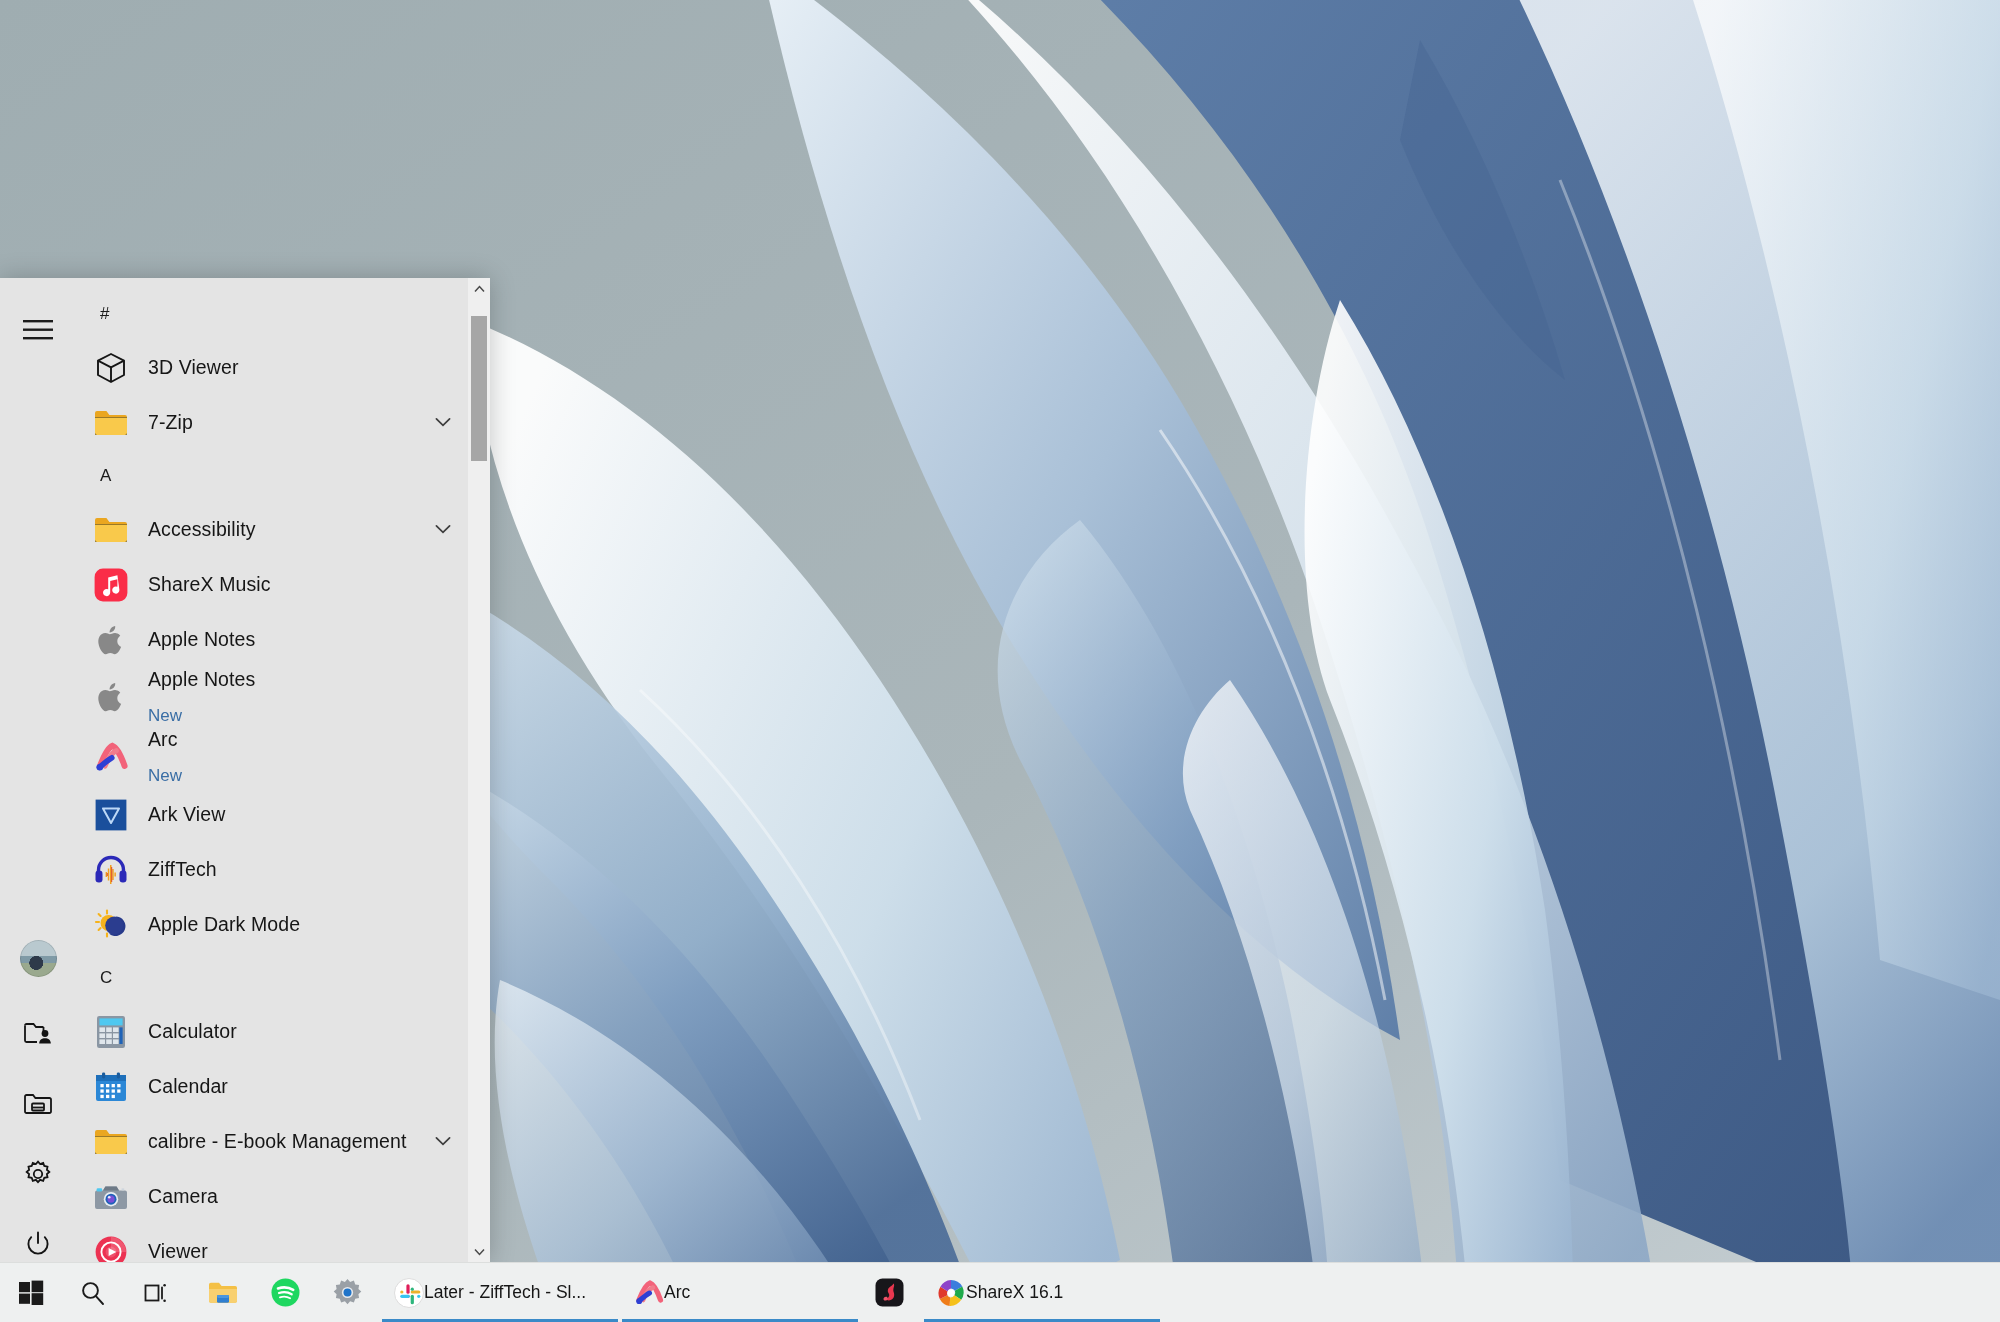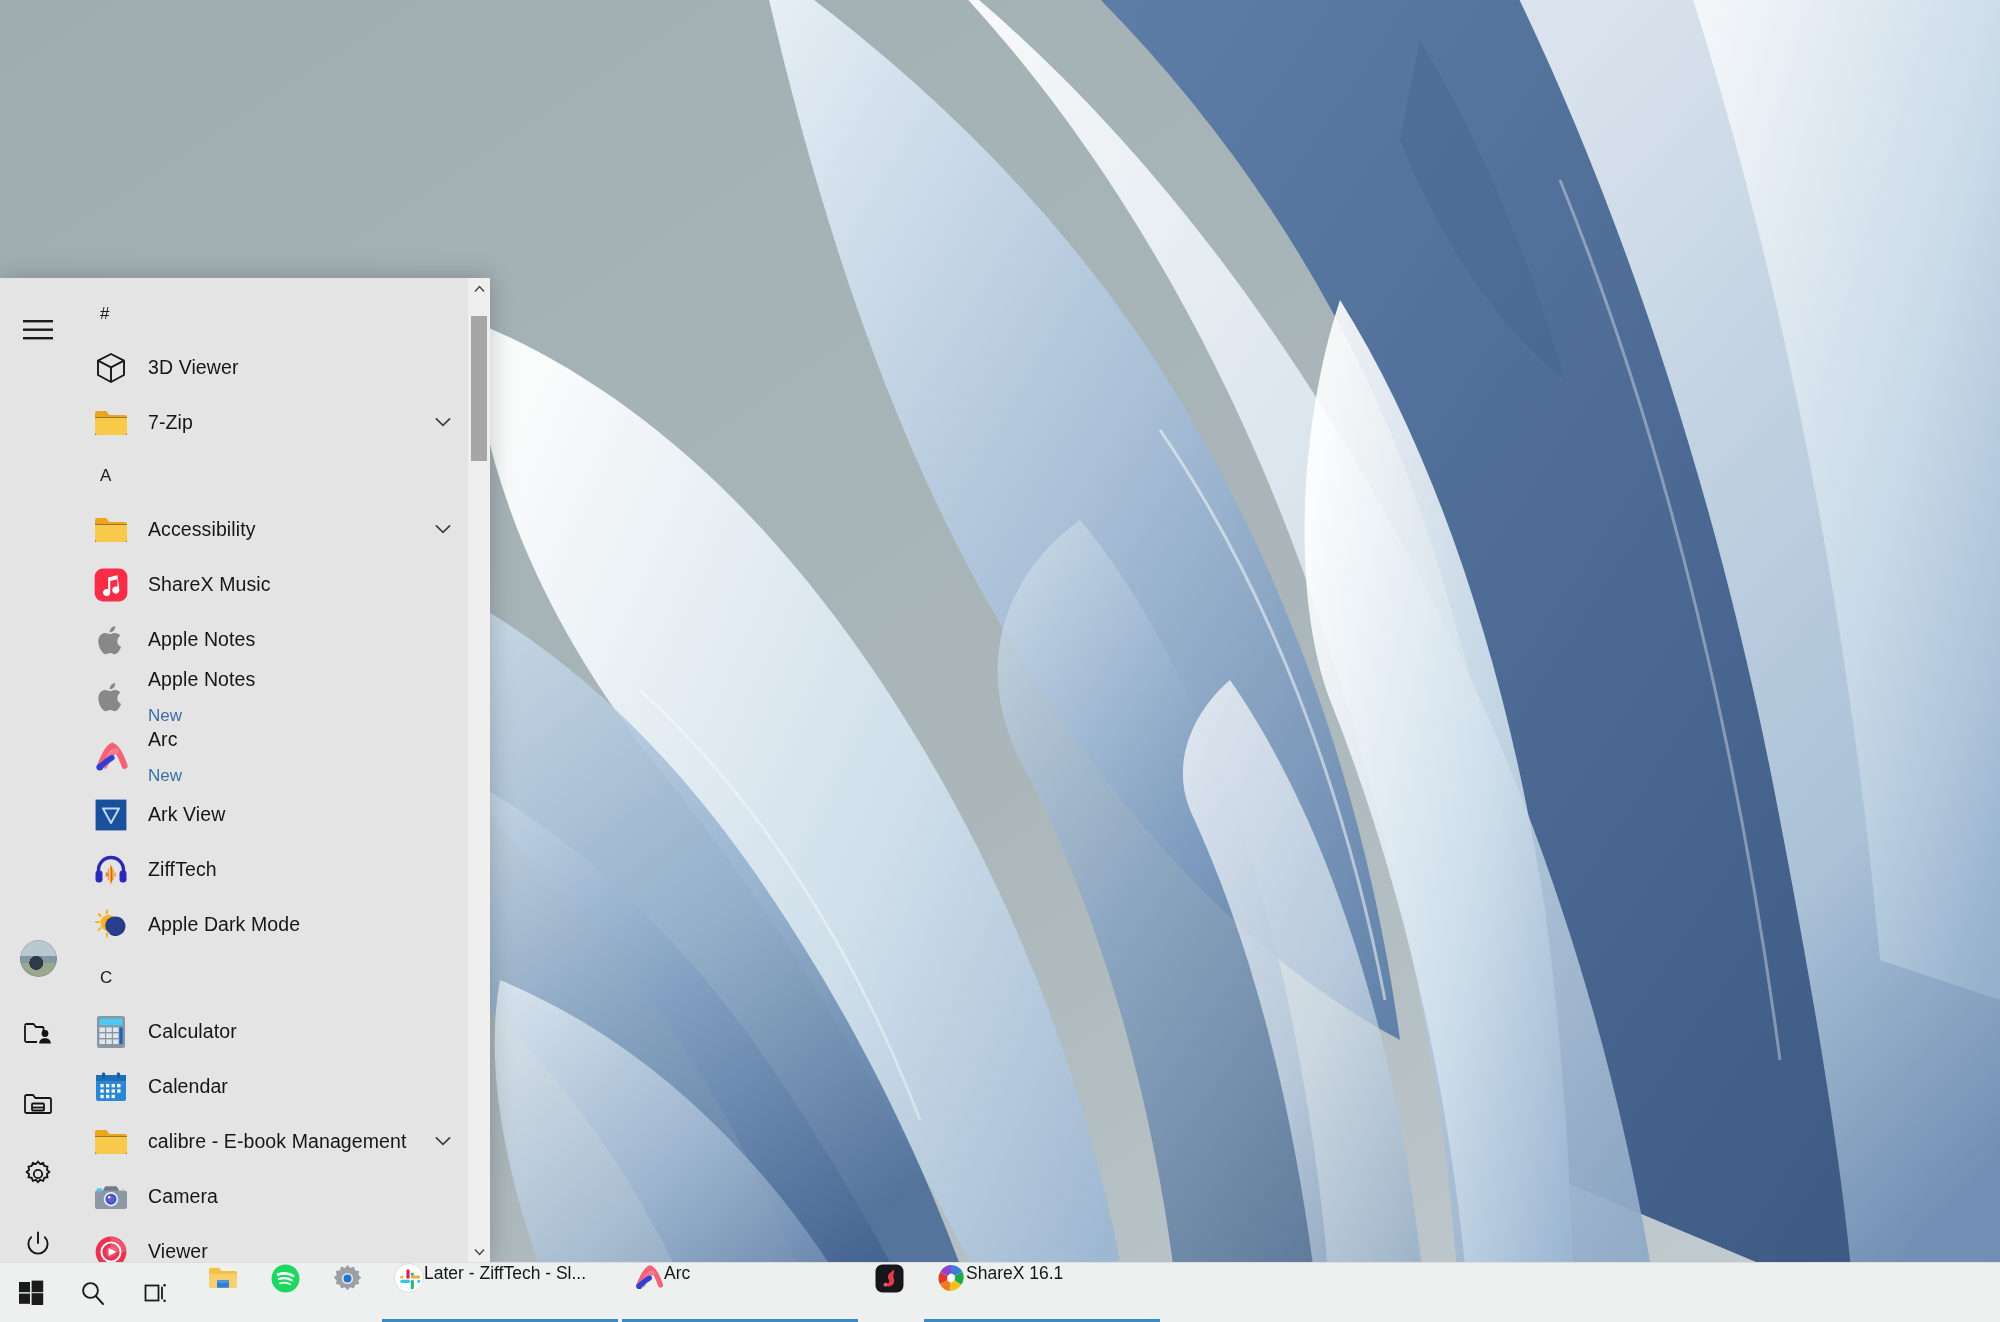--- a/index.html
+++ b/index.html
@@ -112,21 +112,21 @@
     background:#eef0f0;
     display:flex; align-items:stretch;
     z-index:80;
     border-top:1px solid #dcdedd;
   }
   .tb-btn {
     width:62px; display:flex; align-items:center; justify-content:center;
     cursor:pointer; position:relative;
   }
   .tb-app {
-    display:flex; align-items:flex-start; 
+    display:flex; align-items:center; 
     padding:0 14px; cursor:pointer; position:relative;
     min-width:62px;
   }
   .tb-app .tb-ico { width:30px; height:30px; flex:0 0 30px; display:flex; align-items:center; justify-content:center; }
   .tb-app .tb-label {
     font-size:17.5px; color:#161616; white-space:nowrap;
     overflow:hidden; text-overflow:ellipsis; max-width:190px;
   }
   .tb-app.active::after,
   .tb-app.open::after {

